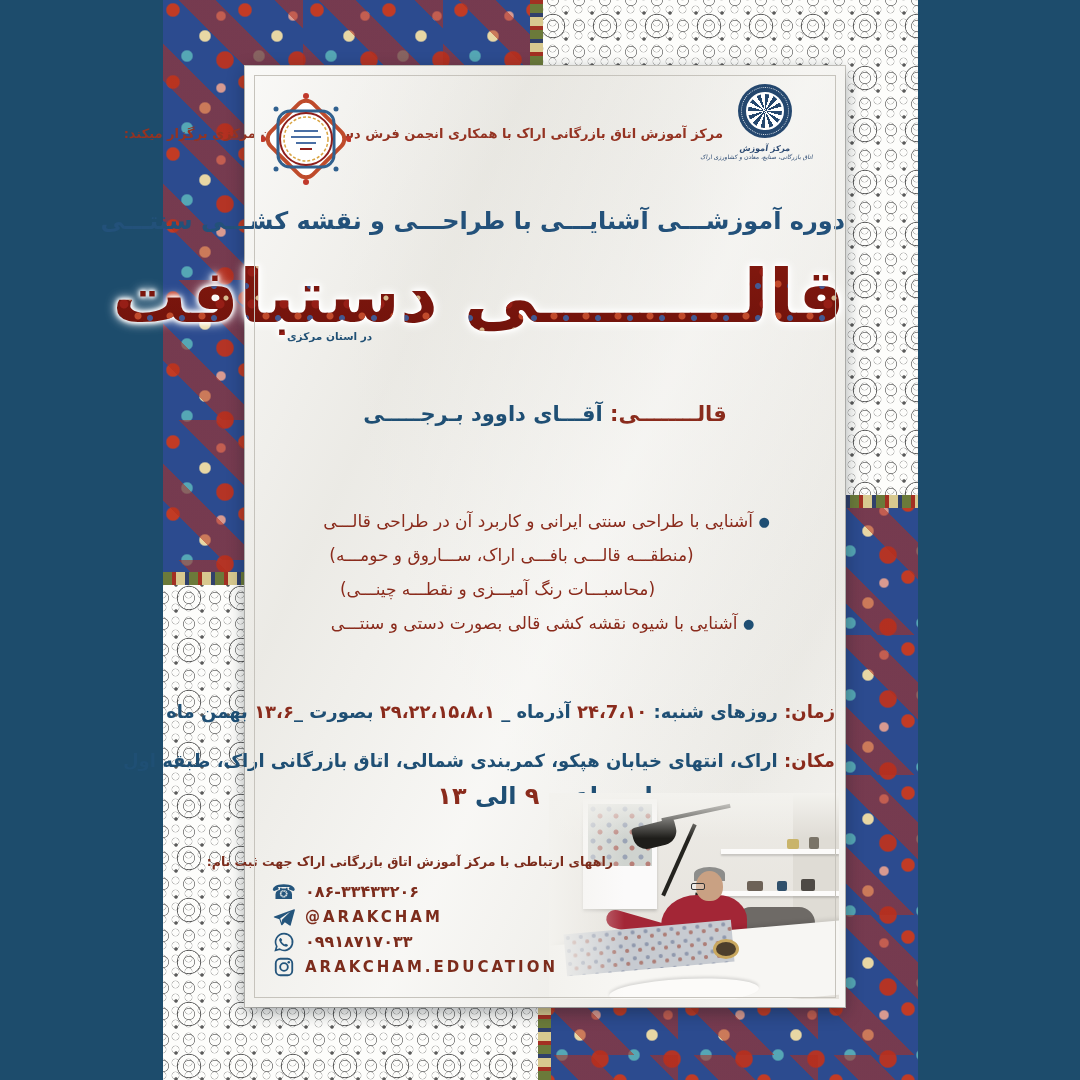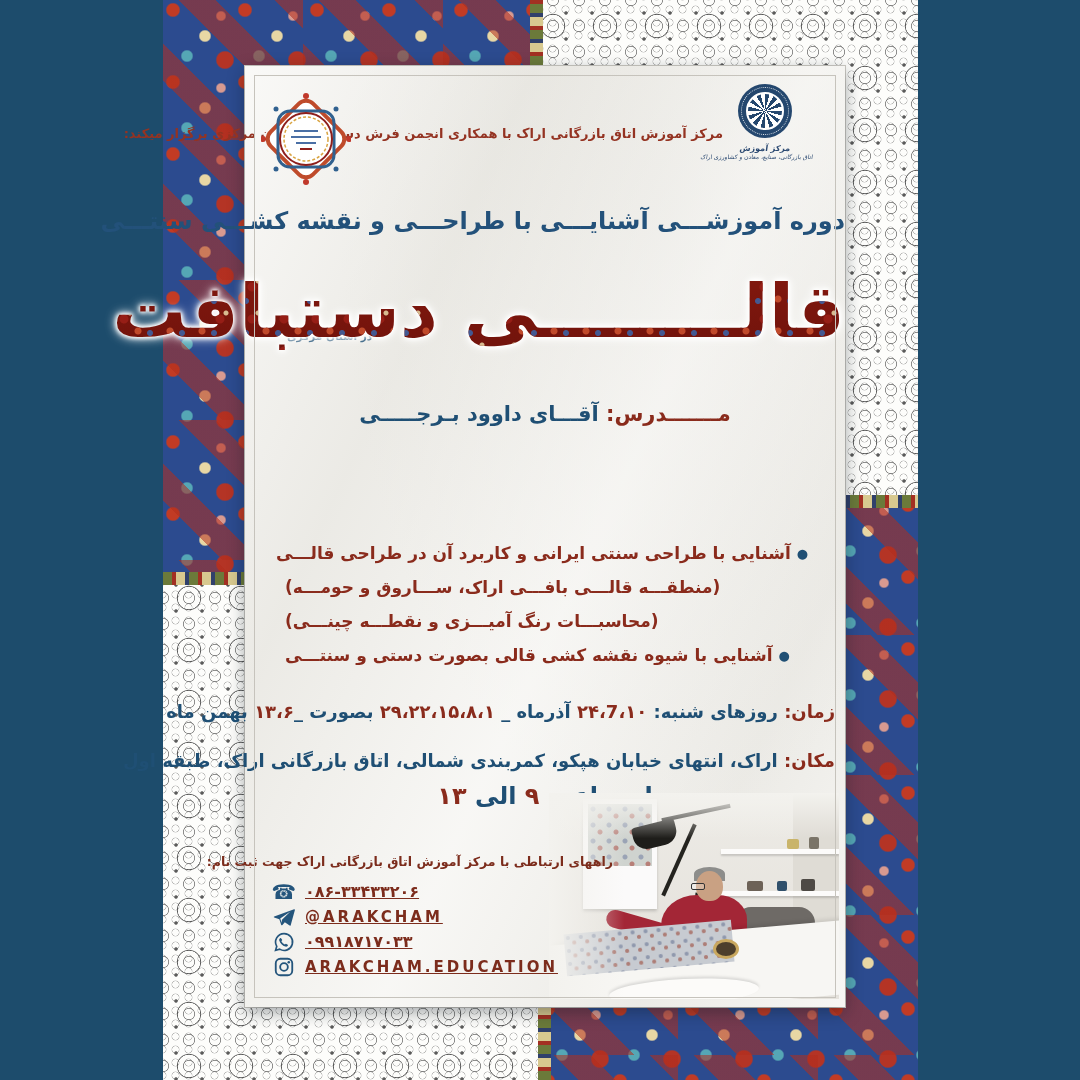--- a/index.html
+++ b/index.html
@@ -63,55 +63,55 @@
     background:repeating-conic-gradient(#24476e 0 15deg,#ffffff 15deg 30deg);}
   .emblem .ringdots{position:absolute;inset:3px;border-radius:50%;border:1px dotted rgba(255,255,255,.85);}
   .chamber-script1{margin-top:6px;font-size:8px;font-weight:bold;color:#2c4a72;transform:skewX(-8deg);}
   .chamber-script2{font-size:6px;color:#2c4a72;transform:skewX(-8deg);white-space:nowrap;}
   .org-line{left:96px;right:122px;top:60px;text-align:center;font-size:13px;font-weight:bold;
     color:#943322;white-space:nowrap;z-index:2;}
 
   
   .headline{left:0;right:0;top:141px;text-align:center;font-size:24px;font-weight:bold;
     color:#23517a;white-space:nowrap;letter-spacing:0;}
-  .title-wrap{left:0;right:0;top:180px;text-align:right;white-space:nowrap;z-index:2;margin-top:15px;}
+  .title-wrap{left:0;right:0;top:180px;text-align:right;white-space:nowrap;z-index:2;}
   .big-title{font-size:74px;line-height:100px;font-weight:bold;display:inline-block;
     background-color:#7d140d;
     background-image:
       radial-gradient(circle at 6px 8px, rgba(62,96,160,.9) 2.5px, rgba(62,96,160,0) 3.5px),
       radial-gradient(circle at 18px 20px, rgba(233,217,168,.85) 2px, rgba(233,217,168,0) 3px),
       radial-gradient(circle at 26px 6px, rgba(201,80,47,.9) 3px, rgba(201,80,47,0) 4px),
       radial-gradient(circle at 12px 26px, #961e16 4px, rgba(150,30,22,0) 5px),
       linear-gradient(#84190f,#6f120b);
     background-size:32px 32px,32px 32px,32px 32px,32px 32px,100% 100%;
     -webkit-background-clip:text;background-clip:text;color:transparent;
     filter:drop-shadow(0 0 2px #fff) drop-shadow(0 0 2px #fff) drop-shadow(0 0 5px rgba(255,255,255,.85));}
   .region{left:42px;top:264px;font-size:10.5px;font-weight:bold;color:#1f4f74;}
 
   .instructor{left:0;right:0;top:336px;text-align:center;font-size:21px;font-weight:bold;}
   .topics-heading{left:0;right:0;top:398px;text-align:center;font-size:20px;font-weight:bold;color:#1f4f74;}
 
-  .topics{left:40px;right:35px;top:438px;font-size:17px;font-weight:bold;color:#8a2b1c;text-align:left;margin-top:32px;}
+  .topics{left:40px;right:35px;top:438px;font-size:17px;font-weight:normal;color:#8a2b1c;text-align:center;}
   .topics .line{height:34px;line-height:34px;white-space:nowrap;}
   .topics .line .bullet{color:#1f4f74;font-size:13px;vertical-align:1px;}
   .t0{padding-right:2px;}  .t1{padding-right:72px;}
   .t2{padding-right:10px;} .t3{padding-right:100px;}
 
   .sched-time{left:10px;right:10px;top:635px;text-align:center;font-size:18px;font-weight:bold;white-space:nowrap;}
   .sched-place{left:10px;right:10px;top:684px;text-align:center;font-size:18px;font-weight:bold;white-space:nowrap;}
   .sched-hours{left:0;right:0;top:716px;text-align:center;font-size:24px;font-weight:bold;}
 
   
   .contact{left:28px;top:788px;width:340px;z-index:4;}
   .contact-heading{font-size:12.5px;font-weight:bold;color:#7c2c1c;white-space:nowrap;margin-bottom:10px;}
   .contact-row{display:flex;align-items:center;gap:10px;direction:ltr;height:25px;}
   .contact-icon{width:22px;height:22px;color:#24557c;flex:0 0 22px;display:flex;align-items:center;justify-content:center;}
   .contact-icon svg{width:22px;height:22px;}
   .phone-glyph{font-size:20px;line-height:20px;color:#24557c;}
-  .contact-val{font-size:15px;font-weight:bold;color:#7c2c1c;letter-spacing:3px;white-space:nowrap;text-decoration:underline;}
+  .contact-val{font-size:15px;font-weight:bold;color:#7c2c1c;letter-spacing:3px;white-space:nowrap;}
   .contact-val.num{font-size:16px;letter-spacing:4px;}
 
   
   .photo{left:auto;right:6px;bottom:8px;width:290px;height:206px;overflow:hidden;z-index:1;
     background:linear-gradient(#edebe6,#e6e3dd 72%);}
   .photo .sidewall{position:absolute;right:0;top:0;width:46px;height:150px;background:#dfdcd5;}
   .wall-chart{position:absolute;left:34px;top:6px;width:74px;height:110px;background:#fbfafa;
     box-shadow:0 2px 3px rgba(0,0,0,.18);}
   .wall-chart .pattern{position:absolute;left:5px;top:5px;right:5px;height:62px;
     background-color:#cfd3cf;
@@ -198,21 +198,21 @@
 
     <div class="abs org-line">مرکز آموزش اتاق بازرگانی اراک با همکاری انجمن فرش دستبافت استان مرکزی برگزار میکند:</div>
 
     <div class="abs headline">دوره آموزشـــی آشنایـــی با طراحـــی و نقشه کشـــی سنتـــی</div>
     <div class="abs title-wrap">
       <span class="big-title">قالــــــــی دستبافت</span>
     </div>
     <div class="abs region">در استان مرکزی</div>
 
     <div class="abs instructor">
-      <span class="red">مـــــــدرس:</span><span class="blue"> آقـــای داوود بـرجـــــی</span>
+      <span class="red">قالــــــــی:</span><span class="blue"> آقـــای داوود بـرجـــــی</span>
     </div>
 
     <div class="abs topics">
       <div class="line t0"><span class="bullet">●</span><span> آشنایی با طراحی سنتی ایرانی و کاربرد آن در طراحی قالـــی</span></div>
       <div class="line t1"><span>(منطقـــه قالـــی بافـــی اراک، ســـاروق و حومـــه)</span></div>
       <div class="line t3"><span>(محاسبـــات رنگ آمیـــزی و نقطـــه چینـــی)</span></div>
       <div class="line t2"><span class="bullet">●</span><span> آشنایی با شیوه نقشه کشی قالی بصورت دستی و سنتـــی</span></div>
     </div>
 
     <div class="abs sched-time">

